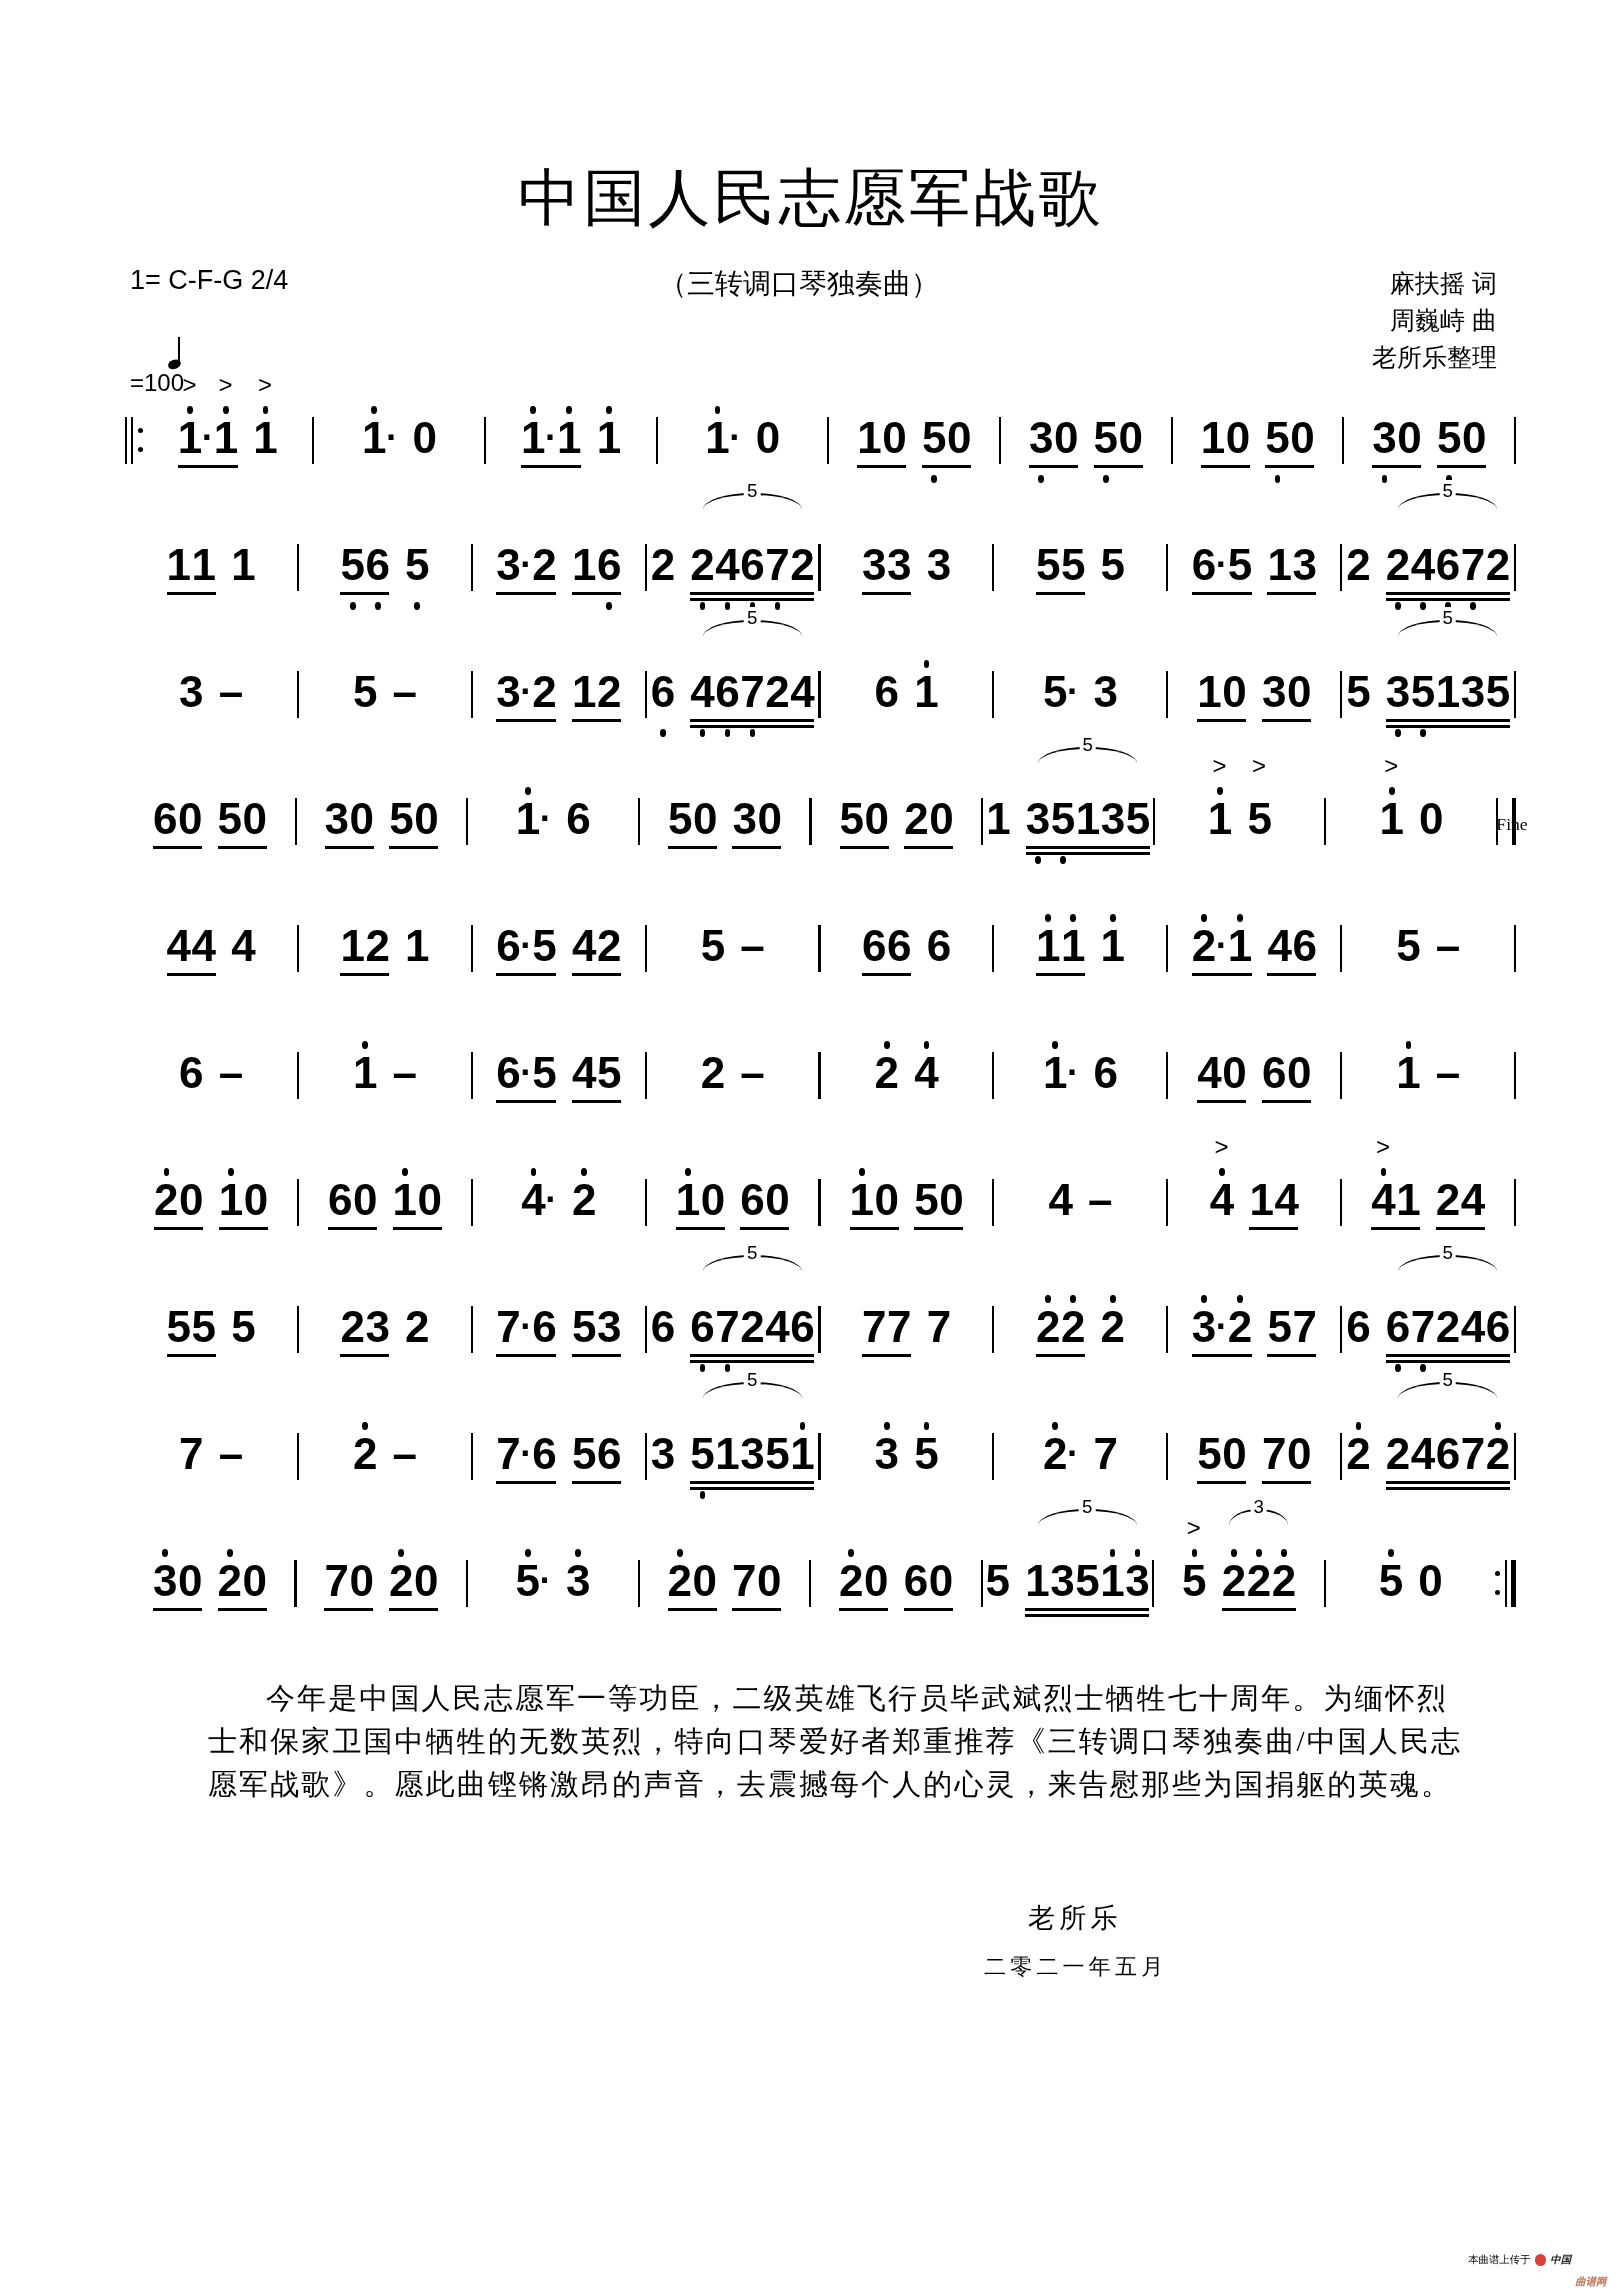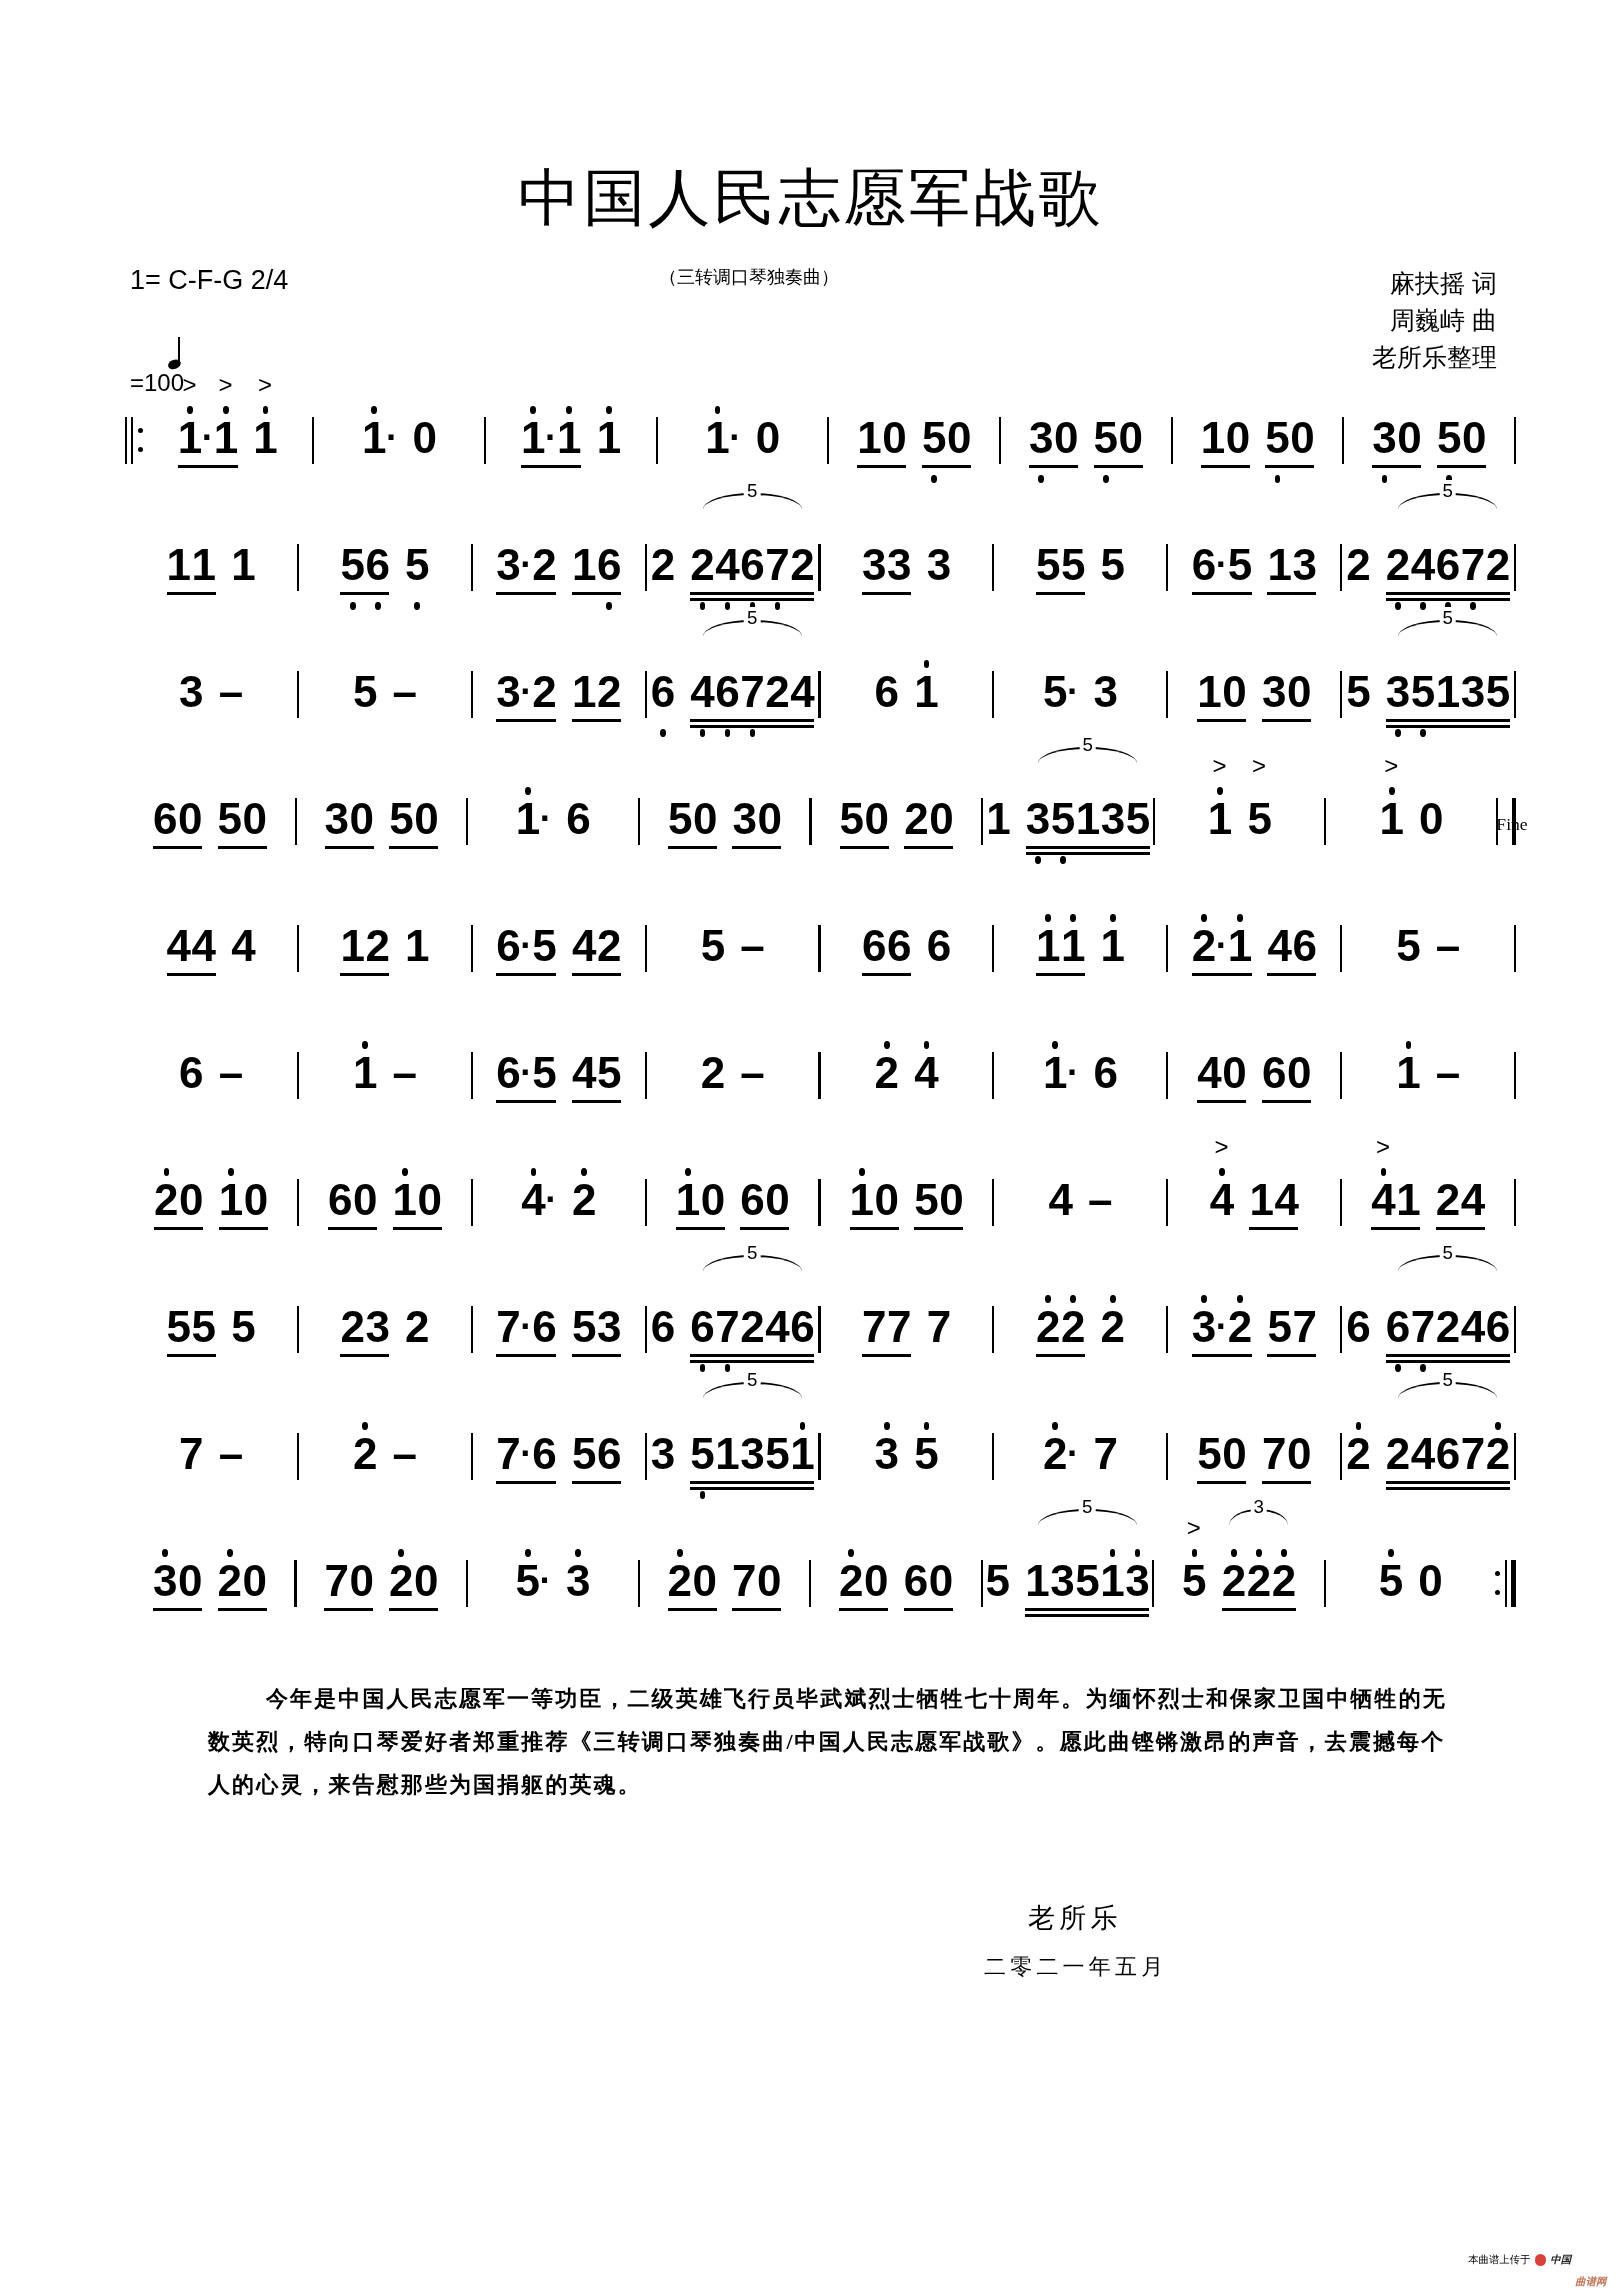--- a/index.html
+++ b/index.html
@@ -1,19 +1,19 @@
 <!DOCTYPE html>
 <html style="font-size:8.3px"><head>
 <meta charset="utf-8">
 <style>
   html, body { margin: 0; padding: 0; background: #ffffff; }
   body { width: 1622px; height: 2295px; position: relative; overflow: hidden; color: #000; font-family: "Liberation Sans", "DejaVu Sans", sans-serif; }
   .title { position: absolute; top: 156px; left: 0; width: 1622px; text-align: center; font-family: "Liberation Serif", "DejaVu Serif", serif; font-size: 62px; letter-spacing: 3.1px; }
   .key { position: absolute; left: 130px; top: 265px; font-size: 27px; }
-  .subtitle { position: absolute; left: 659px; top: 265px; font-size: 18px; }
+  .subtitle { position: absolute; left: 659px; top: 265px; font-size: 28px; }
   .credits { position: absolute; right: 125px; top: 265px; text-align: right; font-size: 25px; line-height: 37px; }
   .tempo { position: absolute; left: 130px; top: 337px; font-size: 24px; display: flex; align-items: flex-end; flex-direction: column; }
   .tempo .qnote { display: inline-block; position: relative; width: 12.5px; height: 32px; margin-right: 3.1px; }
   .tempo .qnote .stem { position: absolute; right: 1px; top: 0; width: 2.1px; height: 27px; background: #000; }
   .tempo .qnote .head { position: absolute; left: 0; bottom: 0; width: 12.5px; height: 9.3px; background: #000; border-radius: 50%; transform: rotate(-20deg); }
 
   .score { position: absolute; left: 125px; top: 374px; width: 1391px; }
   .row { position: relative; height: 127px; display: flex; align-items: center; }
   .row .bars { display: flex; align-items: center; width: 100%; height: 100%; }
   .bar { flex: 1 1 0; display: flex; justify-content: center; align-items: center; gap: 15.6px; height: 100%; position: relative; }
@@ -33,21 +33,21 @@
   .note .acc { position: absolute; top: -43px; left: 50%; margin-left: -7.3px; font-weight: normal; font-size: 24px; line-height: 24px; }
   .aug { font-size: 36px; line-height: 44px; margin: 0 -1px; font-weight: bold; }
   .dash { font-weight: bold; font-size: 44px; line-height: 44px; width: 24px; text-align: center; }
   .ul { position: absolute; left: 0; right: 0; height: 2.6px; background: #000; }
   .ul1 { bottom: -8.3px; }
   .ul2 { bottom: -14.5px; }
   .tuplet { position: absolute; top: -50px; left: 10%; right: 10%; height: 31px; border-top: 2.6px solid #000; border-radius: 50% 50% 0 0; }
   .tuplet span { position: absolute; top: -14.5px; left: 50%; transform: translateX(-50%); background: #fff; padding: 0 3.1px; font-size: 18.7px; }
   .fine { position: absolute; right: -15.6px; bottom: 9.3px; font-family: "Liberation Serif", "DejaVu Serif", serif; font-size: 17.6px; }
 
-  .essay { position: absolute; left: 208px; top: 1677px; width: 1261px; font-family: "Liberation Serif", "DejaVu Serif", serif; font-size: 22px; line-height: 43px; text-indent: 58px; letter-spacing: 2.1px; font-weight: bold; }
+  .essay { position: absolute; left: 208px; top: 1677px; width: 1261px; font-family: "Liberation Serif", "DejaVu Serif", serif; font-size: 29px; line-height: 43px; text-indent: 58px; letter-spacing: 2.1px; }
   .sig { position: absolute; left: 1028px; top: 1900px; font-family: "Liberation Serif", "DejaVu Serif", serif; font-size: 27px; letter-spacing: 4.2px; }
   .date { position: absolute; left: 984px; top: 1952px; font-family: "Liberation Serif", "DejaVu Serif", serif; font-size: 22px; letter-spacing: 4.2px; }
   .watermark { position: absolute; right: 15.6px; bottom: 6.2px; font-size: 10.4px; display: flex; align-items: center; gap: 4.2px; font-family: Liberation Mono, monospace; }
   .watermark .logo { width: 11.4px; height: 11.4px; border-radius: 50%; background: #d9423a; }
   .watermark .brand1 { font-weight: bold; font-style: italic; color: #222; }
   .watermark .brand2 { font-weight: bold; font-style: italic; color: #c0775a; margin-top: 44px; }
 </style>
 </head>
 <body>
 

